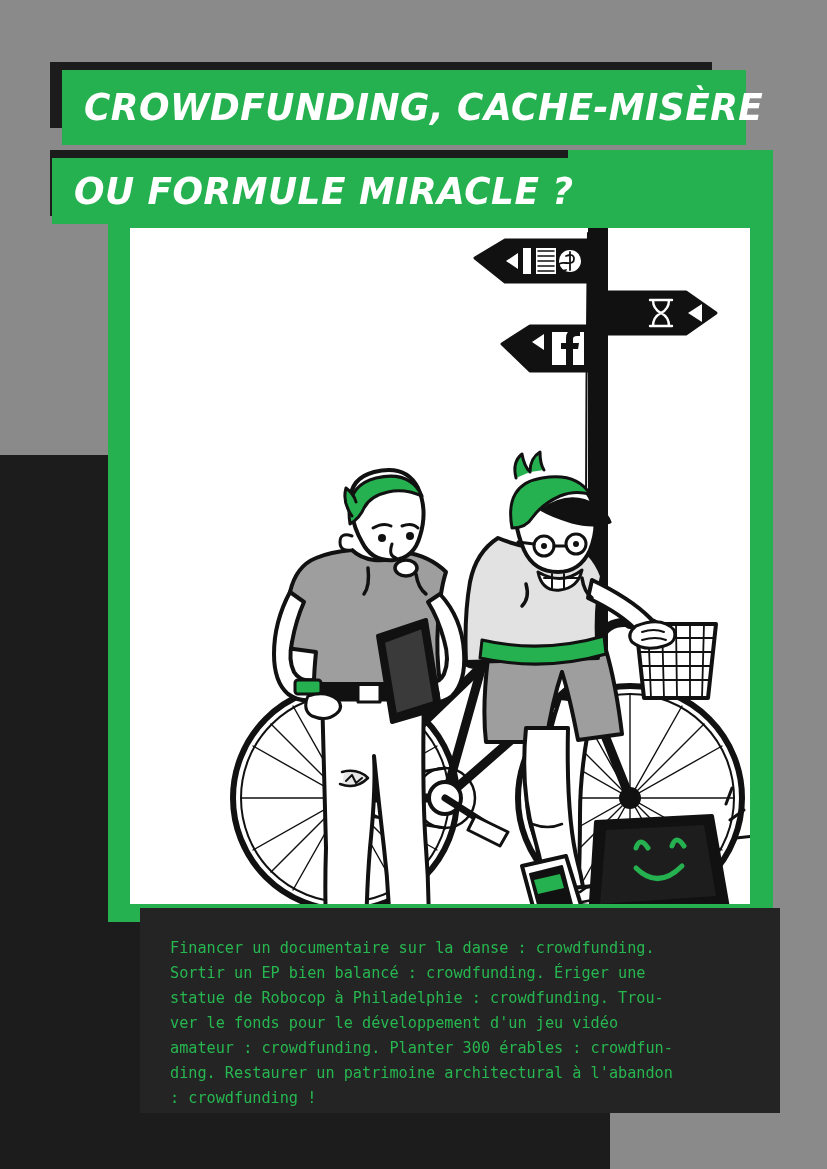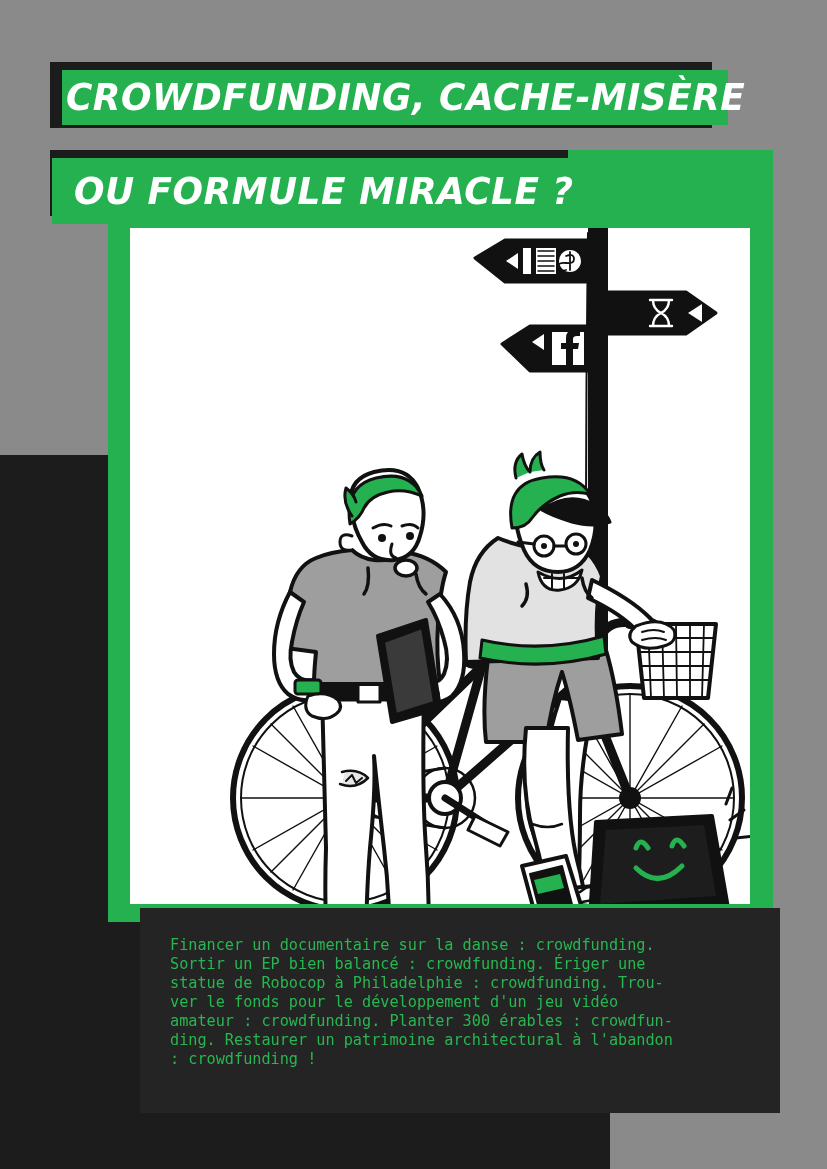--- a/index.html
+++ b/index.html
@@ -60,21 +60,21 @@
   .title-text {
     color: #ffffff;
     font-weight: bold;
     font-style: italic;
     letter-spacing: 0.5px;
     white-space: nowrap;
     font-family: "DejaVu Sans", sans-serif;
   }
 
   #title-shadow-1 { left: 50px;  top: 62px;  width: 662px; height: 66px; }
-  #title-bar-1    { left: 62px;  top: 70px;  width: 662px; height: 55px; padding-left: 4px; }
+  #title-bar-1    { left: 62px;  top: 70px;  width: 662px; height: 75px; padding-left: 22px; }
   #title-1        { font-size: 37px; transform: scaleX(0.97); transform-origin: left center; }
 
   #title-shadow-2 { left: 50px;  top: 150px; width: 518px; height: 66px; }
   #title-bar-2    { left: 52px;  top: 158px; width: 518px; height: 66px; padding-left: 22px; }
   #title-2        { font-size: 37px; transform: scaleX(0.97); transform-origin: left center; }
 
   
   .body-panel {
     position: absolute;
     left: 140px;
@@ -82,21 +82,21 @@
     width: 640px;
     height: 205px;
     background: #242424;
     padding: 28px 26px 0 30px;
     box-sizing: border-box;
   }
   .body-text {
     color: #27b750;
     font-family: "DejaVu Sans Mono", monospace;
     font-size: 15.2px;
-    line-height: 19px;
+    line-height: 25px;
     letter-spacing: 0px;
     white-space: pre-wrap;
     margin: 0;
   }
 
   
   .illus-svg { position: absolute; left: 0; top: 0; width: 620px; height: 676px; }
 </style>
 </head>
 <body>

